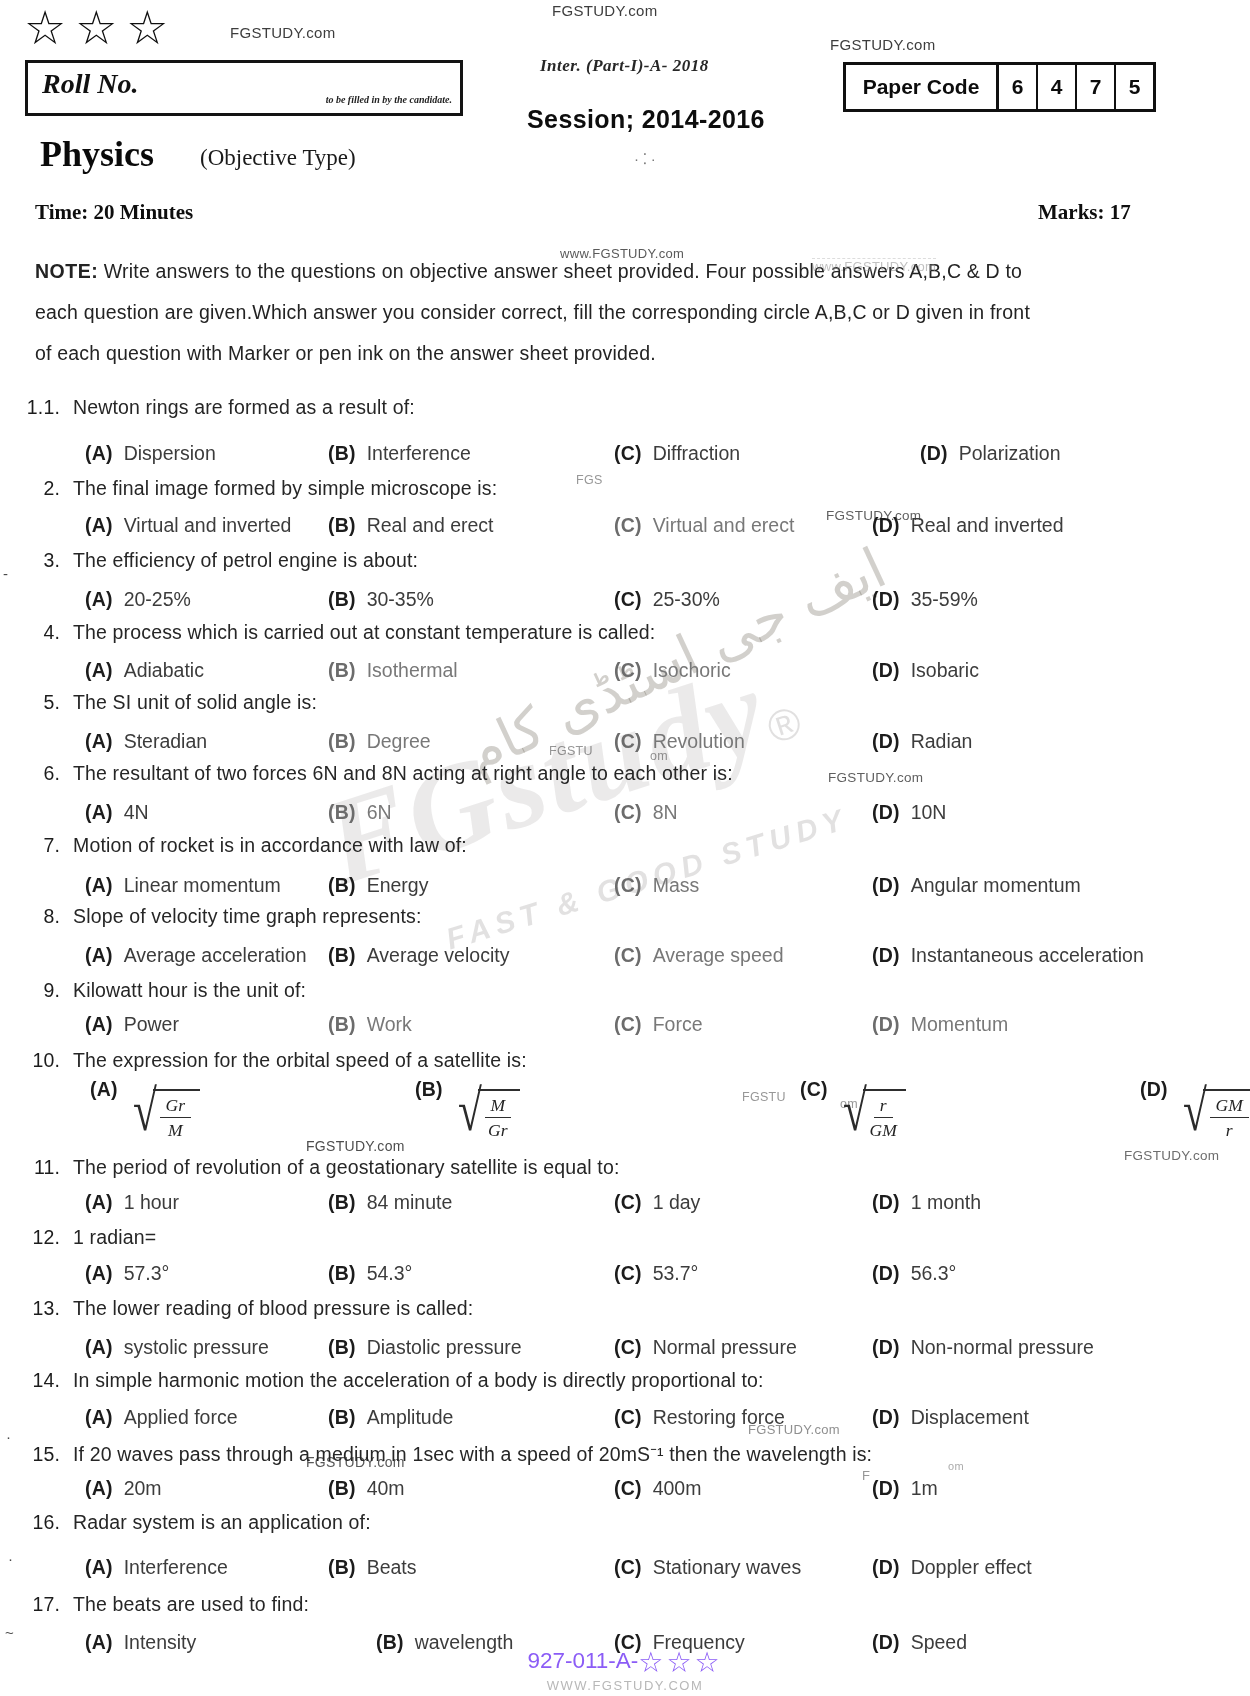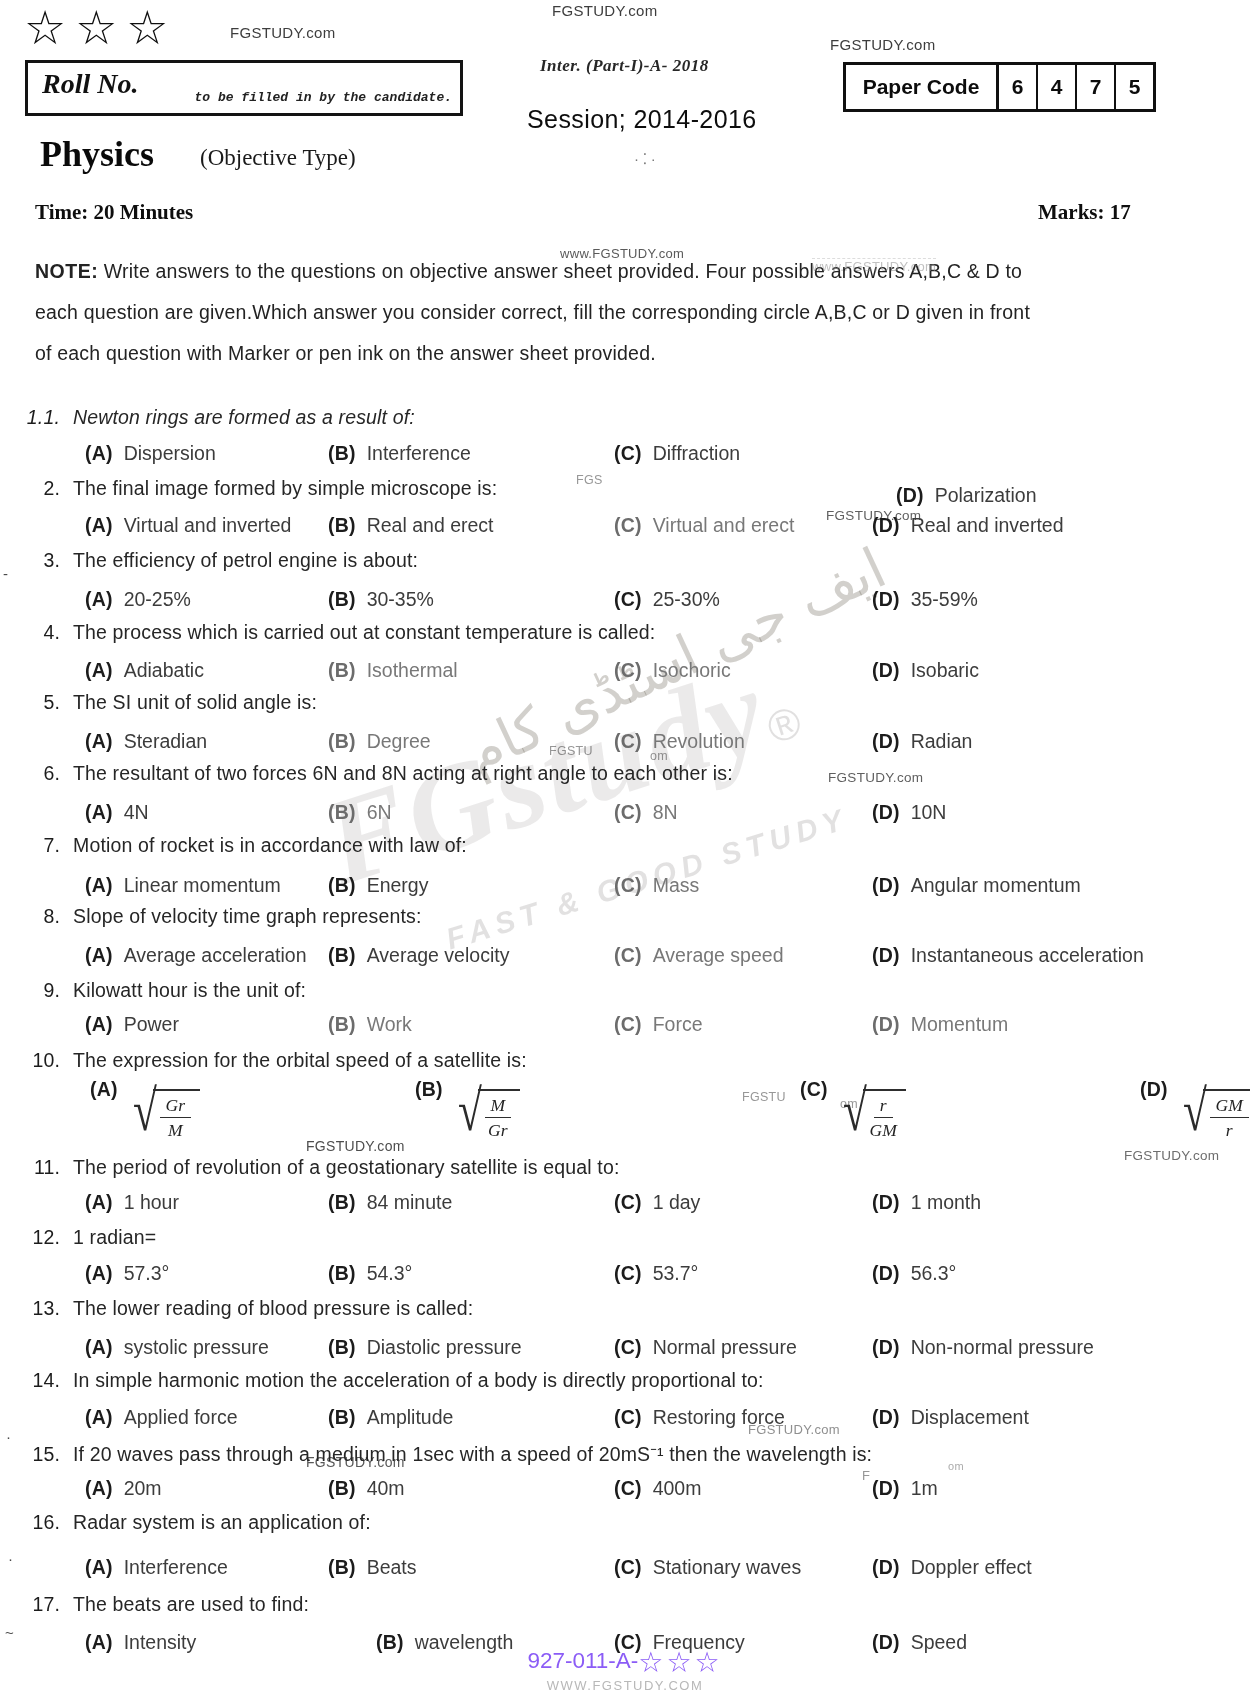--- a/index.html
+++ b/index.html
@@ -7,29 +7,29 @@
         font-family:"Liberation Sans",sans-serif;color:#1d1d1d;}
 
   
   .stars{position:absolute;left:24px;top:0px;font-size:47px;letter-spacing:9px;color:#0e0e0e;
          font-family:"DejaVu Sans",sans-serif;}
   .exam-ref{position:absolute;left:540px;top:56px;font-family:"Liberation Serif",serif;
             font-style:italic;font-weight:bold;font-size:17px;color:#272727;letter-spacing:.5px;}
   .rollbox{position:absolute;left:25px;top:60px;width:432px;height:50px;border:3px solid #131313;}
   .roll-label{position:absolute;left:14px;top:5px;font-family:"Liberation Serif",serif;
               font-weight:bold;font-style:italic;font-size:28px;color:#111;}
-  .roll-note{position:absolute;right:8px;bottom:8px;font-family:Liberation Mono, monospace;
-             font-weight:bold;font-style:italic;font-size:13px;color:#222;}
+  .roll-note{position:absolute;right:8px;bottom:8px;font-family:Liberation Serif, serif;
+             font-weight:bold;font-style:italic;font-size:10px;color:#222;}
   .pcbox{position:absolute;left:843px;top:62px;height:44px;display:flex;border:3px solid #101010;}
   .pc-label{width:150px;display:flex;align-items:center;justify-content:center;
             font-weight:bold;font-size:21px;color:#0c0c0c;border-right:3px solid #101010;}
   .pc-digit{width:37px;display:flex;align-items:center;justify-content:center;
             font-weight:bold;font-size:21px;color:#0c0c0c;border-right:2.5px solid #101010;}
   .pc-digit:last-child{border-right:none;}
-  .session{position:absolute;left:527px;top:105px;font-size:25px;font-weight:normal;color:#0d0d0d;letter-spacing:.4px;}
+  .session{position:absolute;left:527px;top:105px;font-size:25px;font-weight:bold;color:#0d0d0d;letter-spacing:.4px;}
   .subject{position:absolute;left:40px;top:133px;font-family:"Liberation Serif",serif;
            font-weight:bold;font-size:36px;color:#0a0a0a;}
   .subject-type{position:absolute;left:200px;top:145px;font-family:"Liberation Serif",serif;
                 font-size:23px;color:#1a1a1a;}
   .time{position:absolute;left:35px;top:200px;font-family:"Liberation Serif",serif;
         font-weight:bold;font-size:21px;color:#0e0e0e;}
   .marks{position:absolute;left:1038px;top:200px;font-family:"Liberation Serif",serif;
          font-weight:bold;font-size:21px;color:#0e0e0e;}
   .note{position:absolute;left:35px;width:1090px;font-size:19.5px;color:#232323;
         letter-spacing:.2px;white-space:nowrap;}
@@ -133,25 +133,25 @@
   <span class="wm" style="left:306px;top:1454px;font-size:14px;color:#585858;">FGSTUDY.com</span>
   <span class="wm-frag" style="left:862px;top:1468px;font-size:13px;">F</span>
   <span class="wm-frag" style="left:948px;top:1460px;font-size:11px;color:#ababab;">om</span>
 
   <span class="stray" style="left:3px;top:565px;">-</span>
   <span class="stray" style="left:6px;top:1428px;">·</span>
   <span class="stray" style="left:8px;top:1550px;">·</span>
   <span class="stray" style="left:5px;top:1624px;">~</span>
 
   <div id="questions">
-      <div class="qline" style="top: 406px; font-style: italic;"><span class="qnum">1.1.</span><span>Newton rings are formed as a result of:</span></div>
+      <div class="qline" style="top: 396px;"><span class="qnum">1.1.</span><span>Newton rings are formed as a result of:</span></div>
       <div class="opt" style="left: 85px; top: 442px;"><b>(A)</b><span>Dispersion</span></div>
       <div class="opt" style="left: 328px; top: 442px;"><b>(B)</b><span>Interference</span></div>
       <div class="opt" style="left: 614px; top: 442px;"><b>(C)</b><span>Diffraction</span></div>
-      <div class="opt" style="left: 896px; top: 442px; margin-top: 42px;"><b>(D)</b><span>Polarization</span></div>
+      <div class="opt" style="left: 920px; top: 442px;"><b>(D)</b><span>Polarization</span></div>
       <div class="qline" style="top: 477px;"><span class="qnum">2.</span><span>The final image formed by simple microscope is:</span></div>
       <div class="opt" style="left: 85px; top: 514px;"><b>(A)</b><span>Virtual and inverted</span></div>
       <div class="opt" style="left: 328px; top: 514px;"><b>(B)</b><span>Real and erect</span></div>
       <div class="opt muted" style="left: 614px; top: 514px;"><b>(C)</b><span>Virtual and erect</span></div>
       <div class="opt" style="left: 872px; top: 514px;"><b>(D)</b><span>Real and inverted</span></div>
       <div class="qline" style="top: 549px;"><span class="qnum">3.</span><span>The efficiency of petrol engine is about:</span></div>
       <div class="opt" style="left: 85px; top: 588px;"><b>(A)</b><span>20-25%</span></div>
       <div class="opt" style="left: 328px; top: 588px;"><b>(B)</b><span>30-35%</span></div>
       <div class="opt" style="left: 614px; top: 588px;"><b>(C)</b><span>25-30%</span></div>
       <div class="opt" style="left: 872px; top: 588px;"><b>(D)</b><span>35-59%</span></div>

